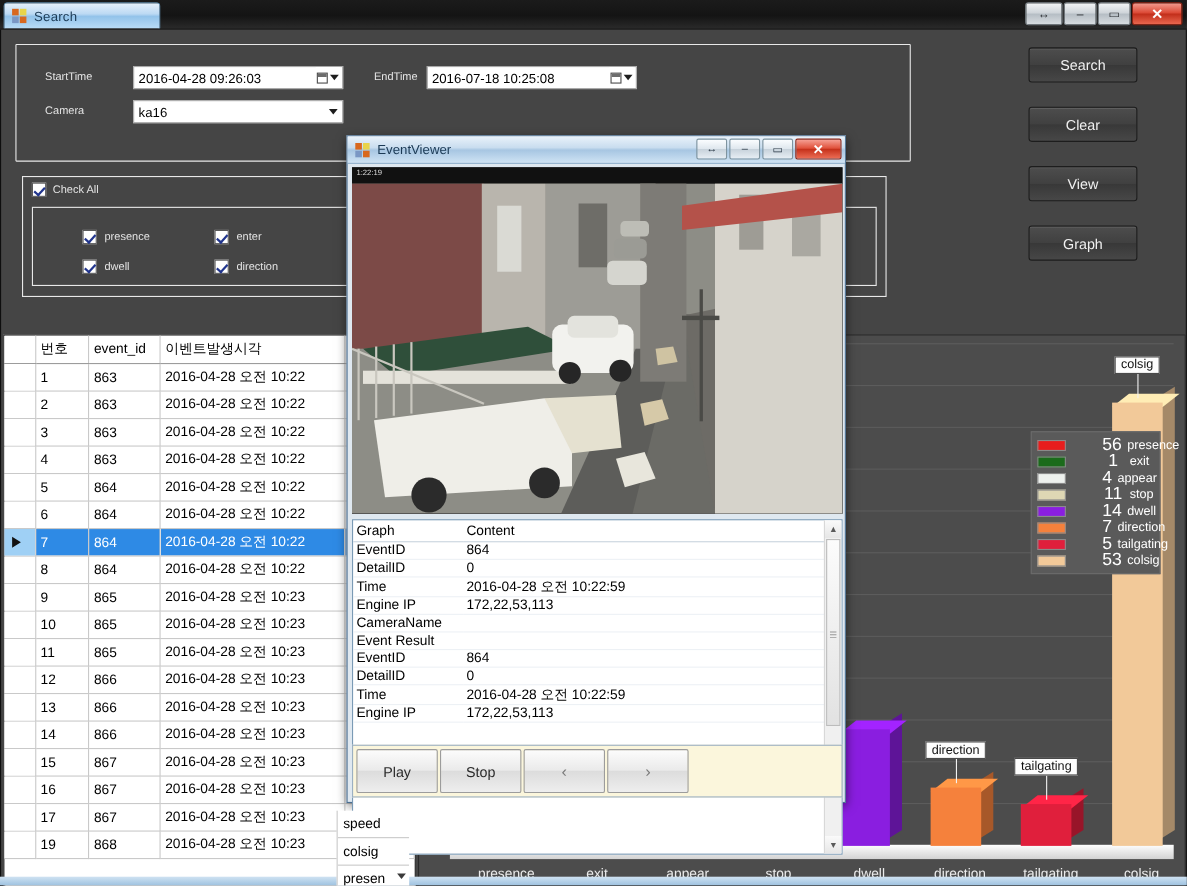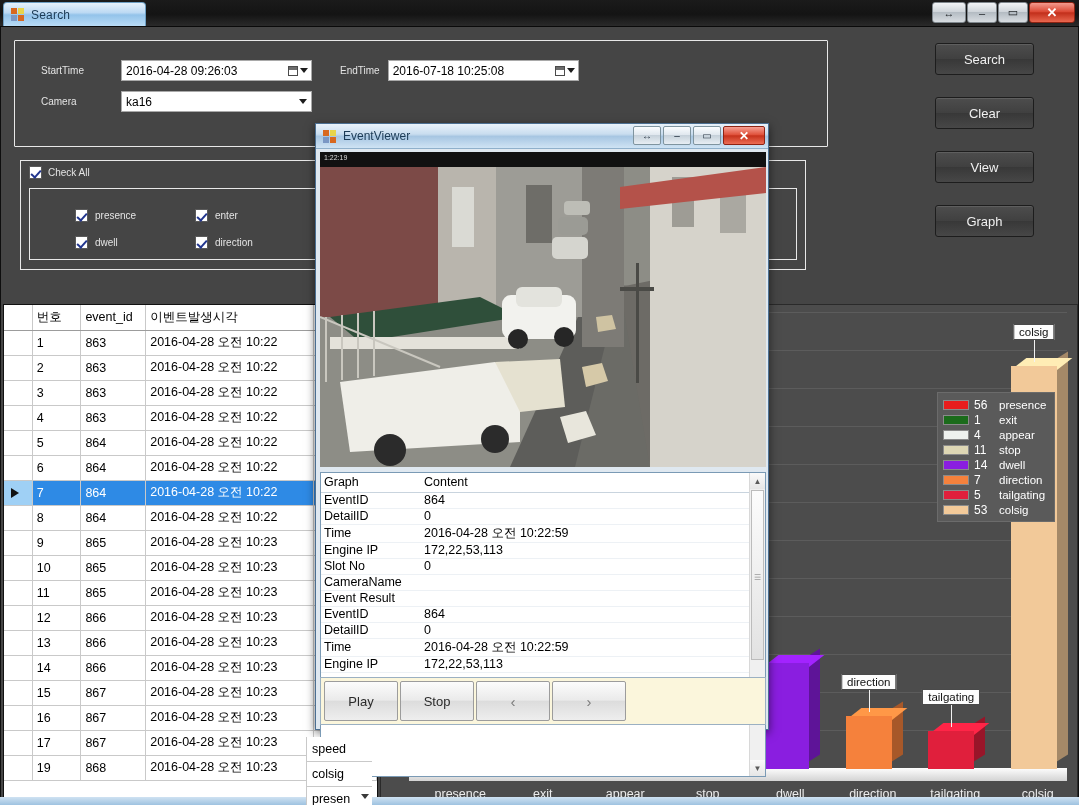--- a/index.html
+++ b/index.html
@@ -186,21 +186,21 @@
   }
   .callout-stem { position: absolute; width: 1px; background: #f2f2f2; }
 
   
   .legend {
     position: absolute; left: 556px; top: 87px; width: 118px;
     background: #5a5a5a; border: 1px solid #6b6b6b; padding: 4px 5px;
   }
   .lg-row { display: flex; align-items: center; height: 15px; gap: 5px; }
   .lg-sw { width: 26px; height: 10px; border: 1px solid #8a8a8a; flex: 0 0 auto; }
-  .lg-val { width: 20px; text-align: left; color: #fff; font-size: 12px; }
+  .lg-val { width: 20px; text-align: center; color: #fff; font-size: 16px; margin-left: 28px; }
   .lg-name { color: #fff; font-size: 11.5px; }
 
   
   .ev-win {
     position: absolute; left: 314px; top: 96px; width: 454px; height: 607px;
     background: #dfe8f0; border: 1px solid #4b6f92;
     box-shadow: 0 3px 9px rgba(0,0,0,.55);
   }
   .ev-title {
     height: 25px;
@@ -759,24 +759,20 @@
               </tr>
               <tr>
                 <td>Time</td>
                 <td>2016-04-28 오전 10:22:59</td>
               </tr>
               <tr>
                 <td>Engine IP</td>
                 <td>172,22,53,113</td>
               </tr>
               <tr>
-                <td>Slot No</td>
-                <td>0</td>
-              </tr>
-              <tr>
                 <td>CameraName</td>
                 <td></td>
               </tr>
               <tr>
                 <td>Event Result</td>
                 <td></td>
               </tr>
               <tr>
                 <td>EventID</td>
                 <td>864</td>

